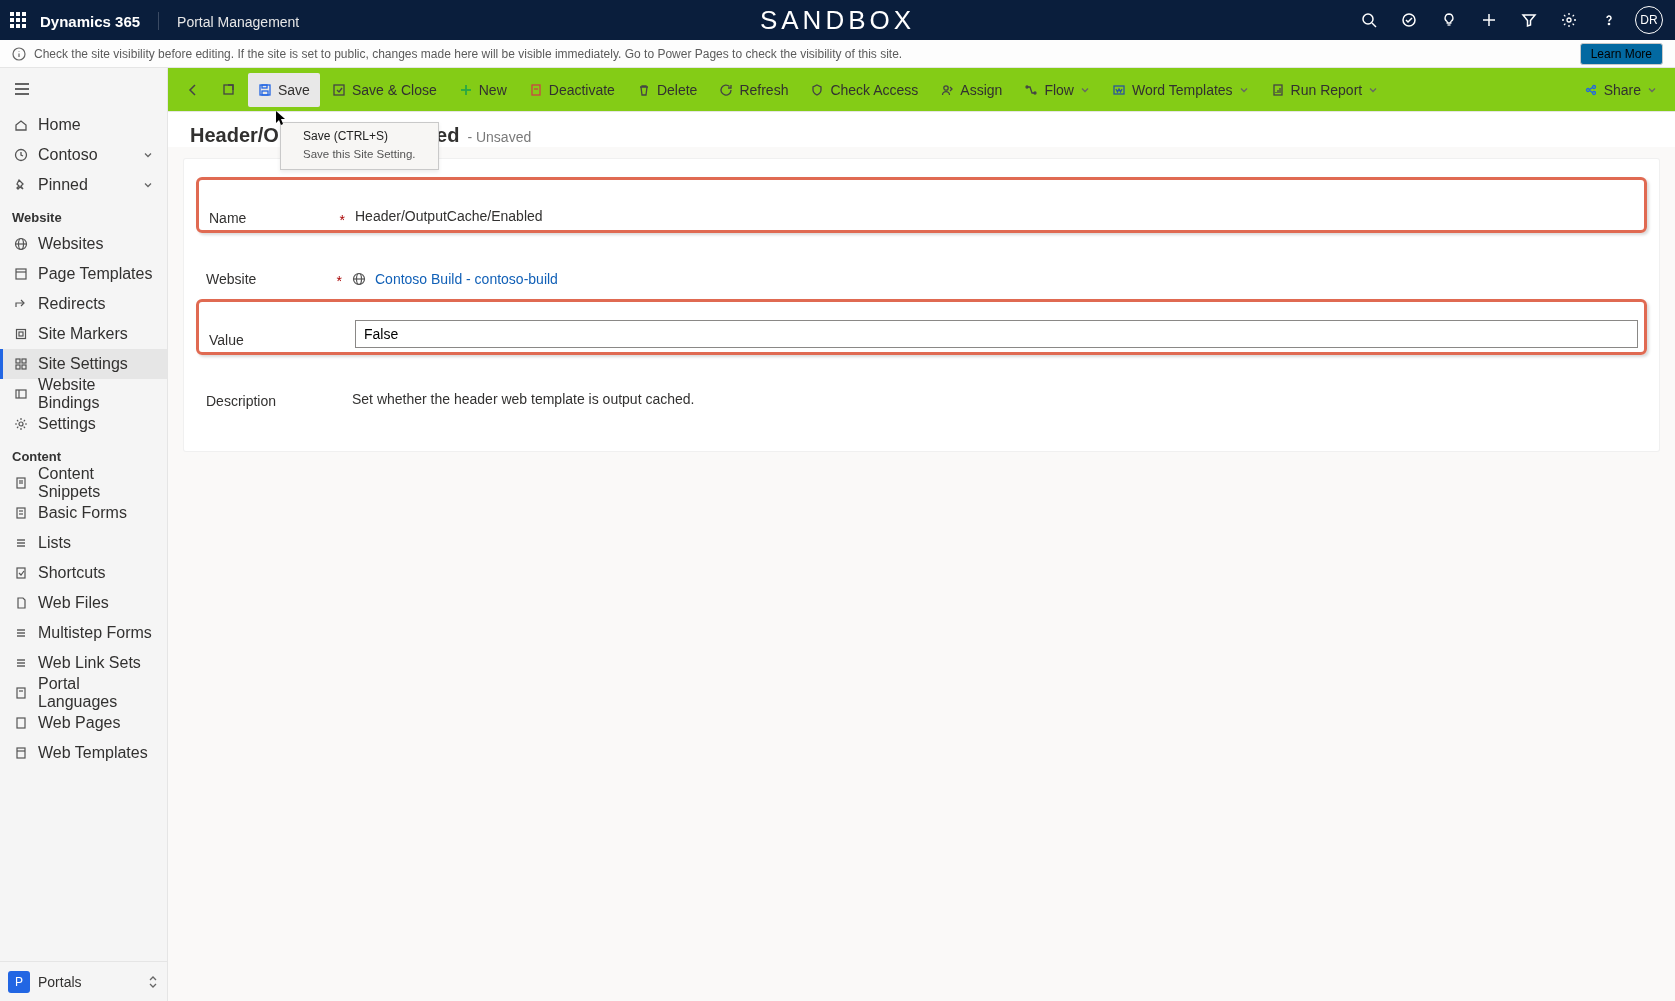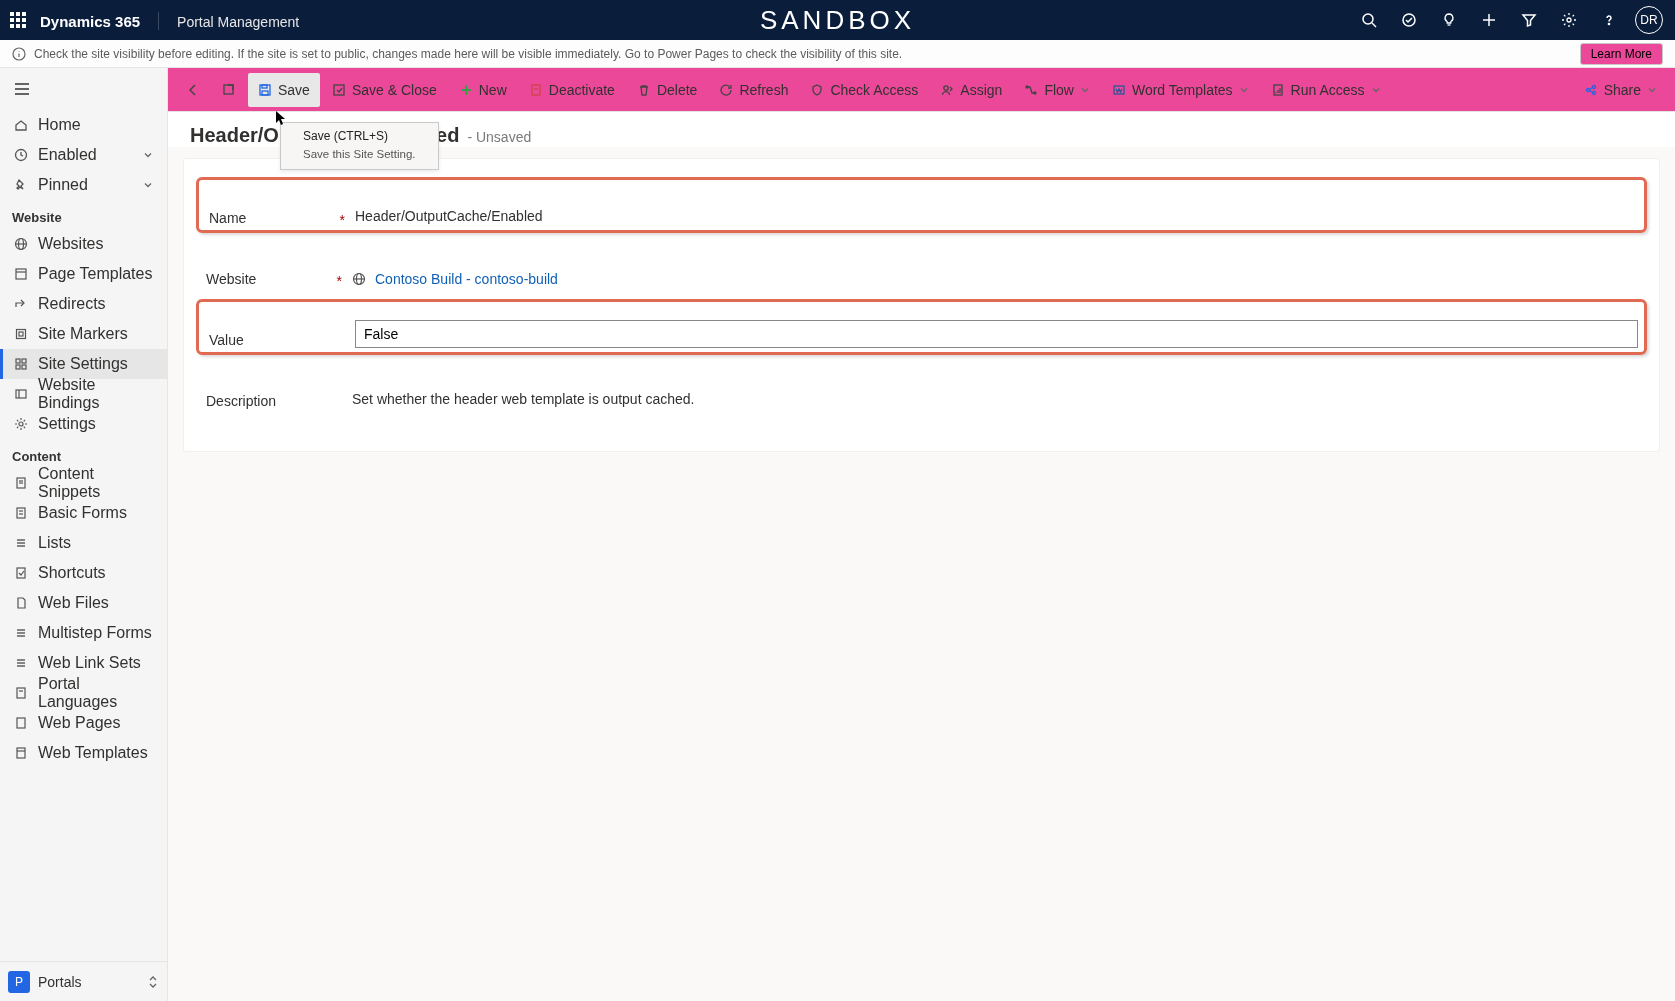--- a/index.html
+++ b/index.html
@@ -21,21 +21,21 @@
 .topbtn { width: 36px; height:40px; display:flex; align-items:center; justify-content:center; cursor:pointer; color:#fff;}
 .avatar { width:28px; height:28px; border-radius:50%; border:1px solid #fff; display:flex; align-items:center; justify-content:center; font-size:12px; }
 
 
 .notice {
   display:flex; align-items:center; height:28px; padding:0 12px;
   font-size:12px; color:#5b5b5b; border-bottom:1px solid #e5e5e5; background:#fdfdfd;
 }
 .notice-icon { margin-right:8px; color:#666;}
 .notice-spacer { flex:1; }
-.learn-more { border:1px solid #c8c8c8; border-radius:3px; padding:3px 10px; font-size:12px; cursor:pointer; background:#ec4899;}
+.learn-more { border:1px solid #c8c8c8; border-radius:3px; padding:3px 10px; font-size:12px; cursor:pointer; background:#0369a1;}
 
 
 .frame { display:flex; height: calc(100vh - 68px); }
 .sidebar {
   width: 168px; background:#f5f5f5; border-right:1px solid #e5e5e5;
   display:flex; flex-direction:column; position:relative;
 }
 .sidebar-scroll { flex:1; overflow-y:auto; }
 .sidebar-row {
   display:flex; align-items:center; height:30px; padding:0 14px;
@@ -47,21 +47,21 @@
 .sidebar-hamb { height:42px; display:flex; align-items:center; padding:0 14px; border-bottom:0; cursor:pointer;}
 .sidebar-footer {
   border-top:1px solid #e5e5e5; height:40px; display:flex; align-items:center; padding:0 8px;
 }
 .sq-p { width:22px; height:22px; background:#2266e3; color:#fff; display:flex; align-items:center; justify-content:center; font-size:12px; border-radius:3px; margin-right:8px;}
 .sidebar-footer .chev2 { margin-left:auto; color:#666; }
 
 
 .main { flex:1; display:flex; flex-direction:column; background:#faf9f8; }
 .cmdbar {
-  height:44px; background:#ec4899; border-bottom:1px solid #e5e5e5;
+  height:44px; background:#84cc16; border-bottom:1px solid #e5e5e5;
   display:flex; align-items:center; padding:0 8px; gap:2px;
 }
 .cmdbtn { display:flex; align-items:center; gap:6px; padding:0 10px; height:34px; cursor:pointer; border-radius:2px;}
 .cmdbtn.highlight { background:#e8e8e8; }
 .cmdbar .spacer { flex:1; }
 .cmdbar .share { display:flex; align-items:center; gap:6px; padding:0 10px; height:34px; cursor:pointer;}
 
 .header-block { padding: 12px 22px 0; }
 .title-row { display:flex; align-items:baseline; gap:8px; position:relative; }
 .rec-title { font-size:20px; font-weight:600; }
@@ -203,21 +203,21 @@
           </span>
         <span>Home</span>
       </div>
       <div class="sidebar-row">
         <span>
             <svg width="14" height="14" viewBox="0 0 14 14" fill="none" stroke="#555" stroke-width="1.3">
               <circle cx="7" cy="7" r="5.5"></circle>
               <path d="M7 4v3l2 1"></path>
             </svg>
           </span>
-        <span>Enabled</span>
+        <span>Contoso</span>
         <span class="chev">
             <svg width="10" height="10" viewBox="0 0 10 10" fill="none" stroke="#666" stroke-width="1.3">
               <path d="M2 3.5l3 3 3-3"></path>
             </svg>
           </span>
       </div>
       <div class="sidebar-row">
         <span>
             <svg width="14" height="14" viewBox="0 0 14 14" fill="none" stroke="#555" stroke-width="1.3">
               <path d="M5 2l4 4-2 2 2 3-3-2-2 2-1-1 2-2-2-2z"></path>
@@ -524,21 +524,21 @@
       </div>
       <div class="cmdbtn">
         <span>
             <svg width="14" height="14" viewBox="0 0 14 14" fill="none" stroke="#444" stroke-width="1.3">
               <rect x="3" y="2" width="8" height="10"></rect>
               <line x1="5" y1="9" x2="5" y2="10"></line>
               <line x1="7" y1="7" x2="7" y2="10"></line>
               <line x1="9" y1="5" x2="9" y2="10"></line>
             </svg>
           </span>
-        <span>Run Access</span>
+        <span>Run Report</span>
         <span>
             <svg width="10" height="10" viewBox="0 0 10 10" fill="none" stroke="#666" stroke-width="1.3">
               <path d="M2 3.5l3 3 3-3"></path>
             </svg>
           </span>
       </div>
       <div class="spacer"></div>
       <div class="share">
         <span>
             <svg width="14" height="14" viewBox="0 0 14 14" fill="none" stroke="#2266e3" stroke-width="1.3">

